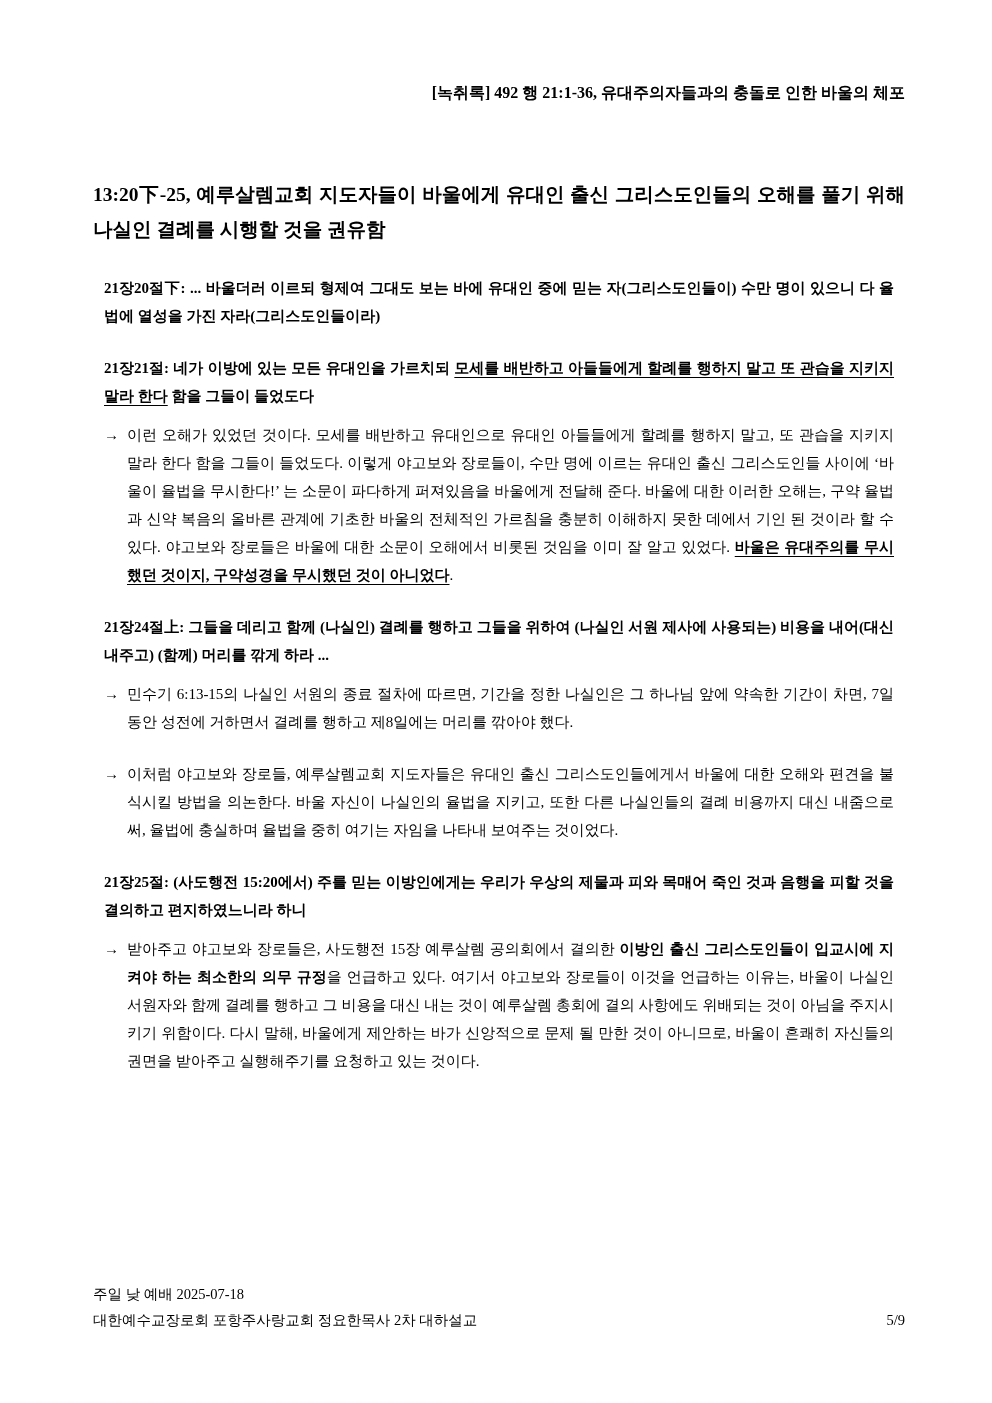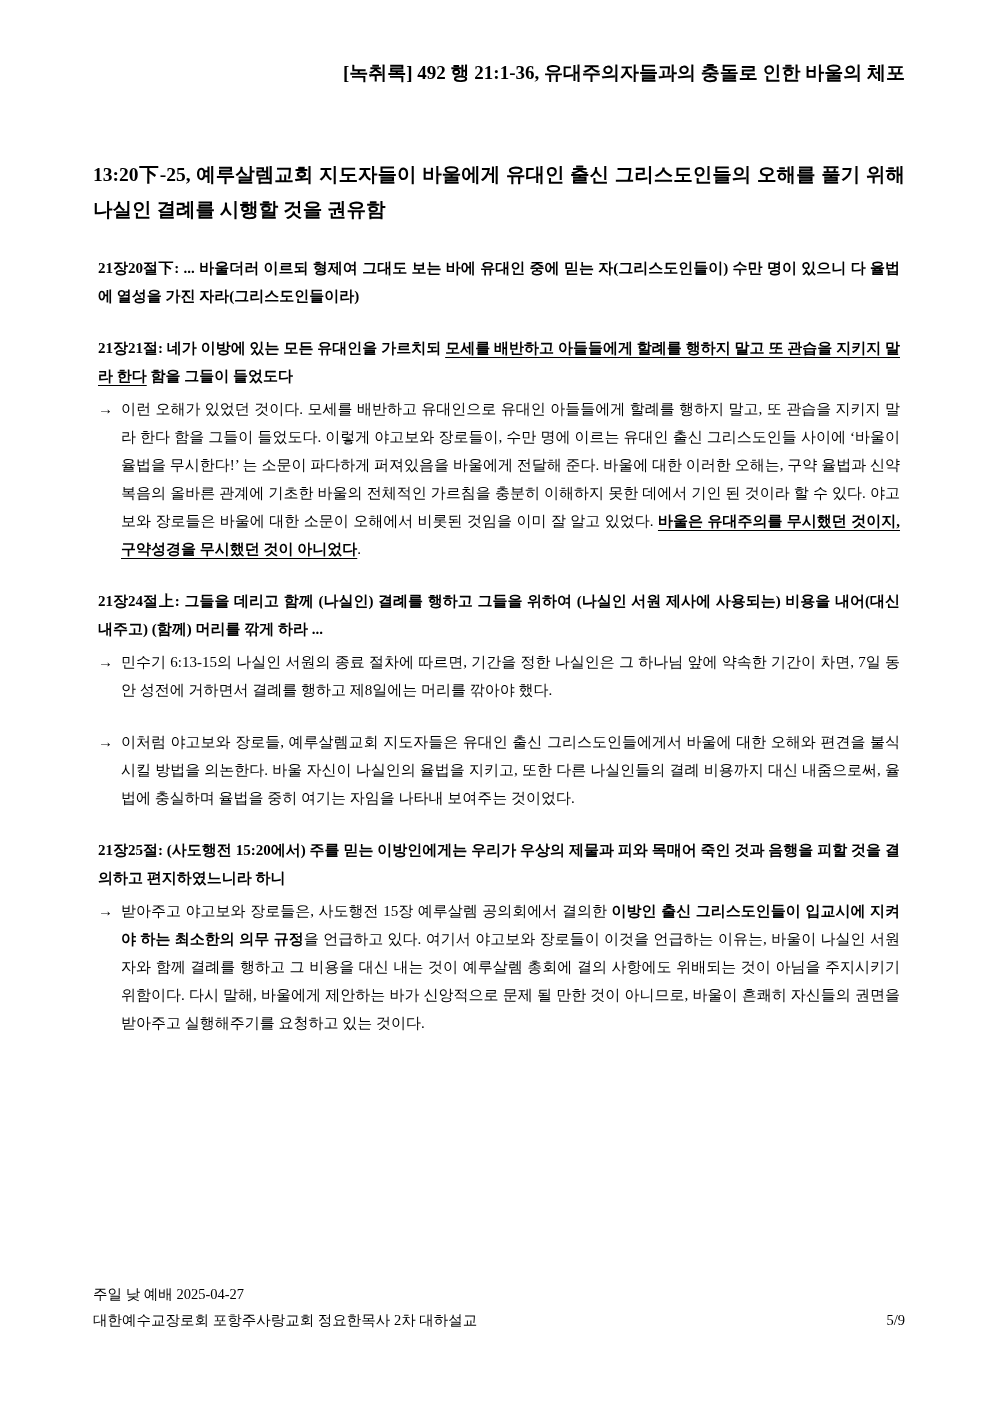--- a/index.html
+++ b/index.html
@@ -19,39 +19,40 @@
   }
   .content {
     position: absolute;
     left: 93px;
     right: 87px;
     top: 62px;
   }
   .header-line {
     text-align: right;
     font-weight: bold;
-    font-size: 19px;
+    font-size: 16px;
     line-height: 21px;
     word-break: break-all;
+    margin-top: 20px;
   }
   .doc-title {
     margin: 74px 0 0 0;
     font-size: 19.5px;
     font-weight: bold;
     line-height: 35px;
     text-align: justify;
     word-break: break-all;
   }
   .sections {
     margin-top: 27px;
   }
   .group { margin: 0 0 24px 0; }
   .group:last-child { margin-bottom: 0; }
   p.block {
-    margin: 5px;
+    margin: 11px;
     font-size: 15px;
     line-height: 28px;
     text-align: justify;
     word-break: break-all;
   }
   p.verse { font-weight: bold; }
   p.note {
     position: relative;
     padding-left: 23px;
     font-weight: normal;
@@ -106,19 +107,19 @@
           <p class="block note"><span class="arrow">→</span><span>이처럼 야고보와 장로들, 예루살렘교회 지도자들은 유대인 출신 그리스도인들에게서 바울에 대한 오해와 편견을 불식시킬 방법을 의논한다. 바울 자신이 나실인의 율법을 지키고, 또한 다른 나실인들의 결례 비용까지 대신 내줌으로써, 율법에 충실하며 율법을 중히 여기는 자임을 나타내 보여주는 것이었다.</span></p>
         </div>
         <div class="group">
           <p class="block verse"><span>21장25절: (사도행전 15:20에서) 주를 믿는 이방인에게는 우리가 우상의 제물과 피와 목매어 죽인 것과 음행을 피할 것을 결의하고 편지하였느니라 하니</span></p>
           <p class="block note"><span class="arrow">→</span><span>받아주고 야고보와 장로들은, 사도행전 15장 예루살렘 공의회에서 결의한 </span><span class="b">이방인 출신 그리스도인들이 입교시에 지켜야 하는 최소한의 의무 규정</span><span>을 언급하고 있다. 여기서 야고보와 장로들이 이것을 언급하는 이유는, 바울이 나실인 서원자와 함께 결례를 행하고 그 비용을 대신 내는 것이 예루살렘 총회에 결의 사항에도 위배되는 것이 아님을 주지시키기 위함이다. 다시 말해, 바울에게 제안하는 바가 신앙적으로 문제 될 만한 것이 아니므로, 바울이 흔쾌히 자신들의 권면을 받아주고 실행해주기를 요청하고 있는 것이다.</span></p>
         </div>
       </div>
   </div>
 
   <div class="footer">
-    <div>주일 낮 예배 2025-04-27</div>
+    <div>주일 낮 예배 2025-07-18</div>
     <div class="footer-row">
       <span>대한예수교장로회 포항주사랑교회 정요한목사 2차 대하설교</span>
       <span>5/9</span>
     </div>
   </div>
 </div>
 
 </body></html>

